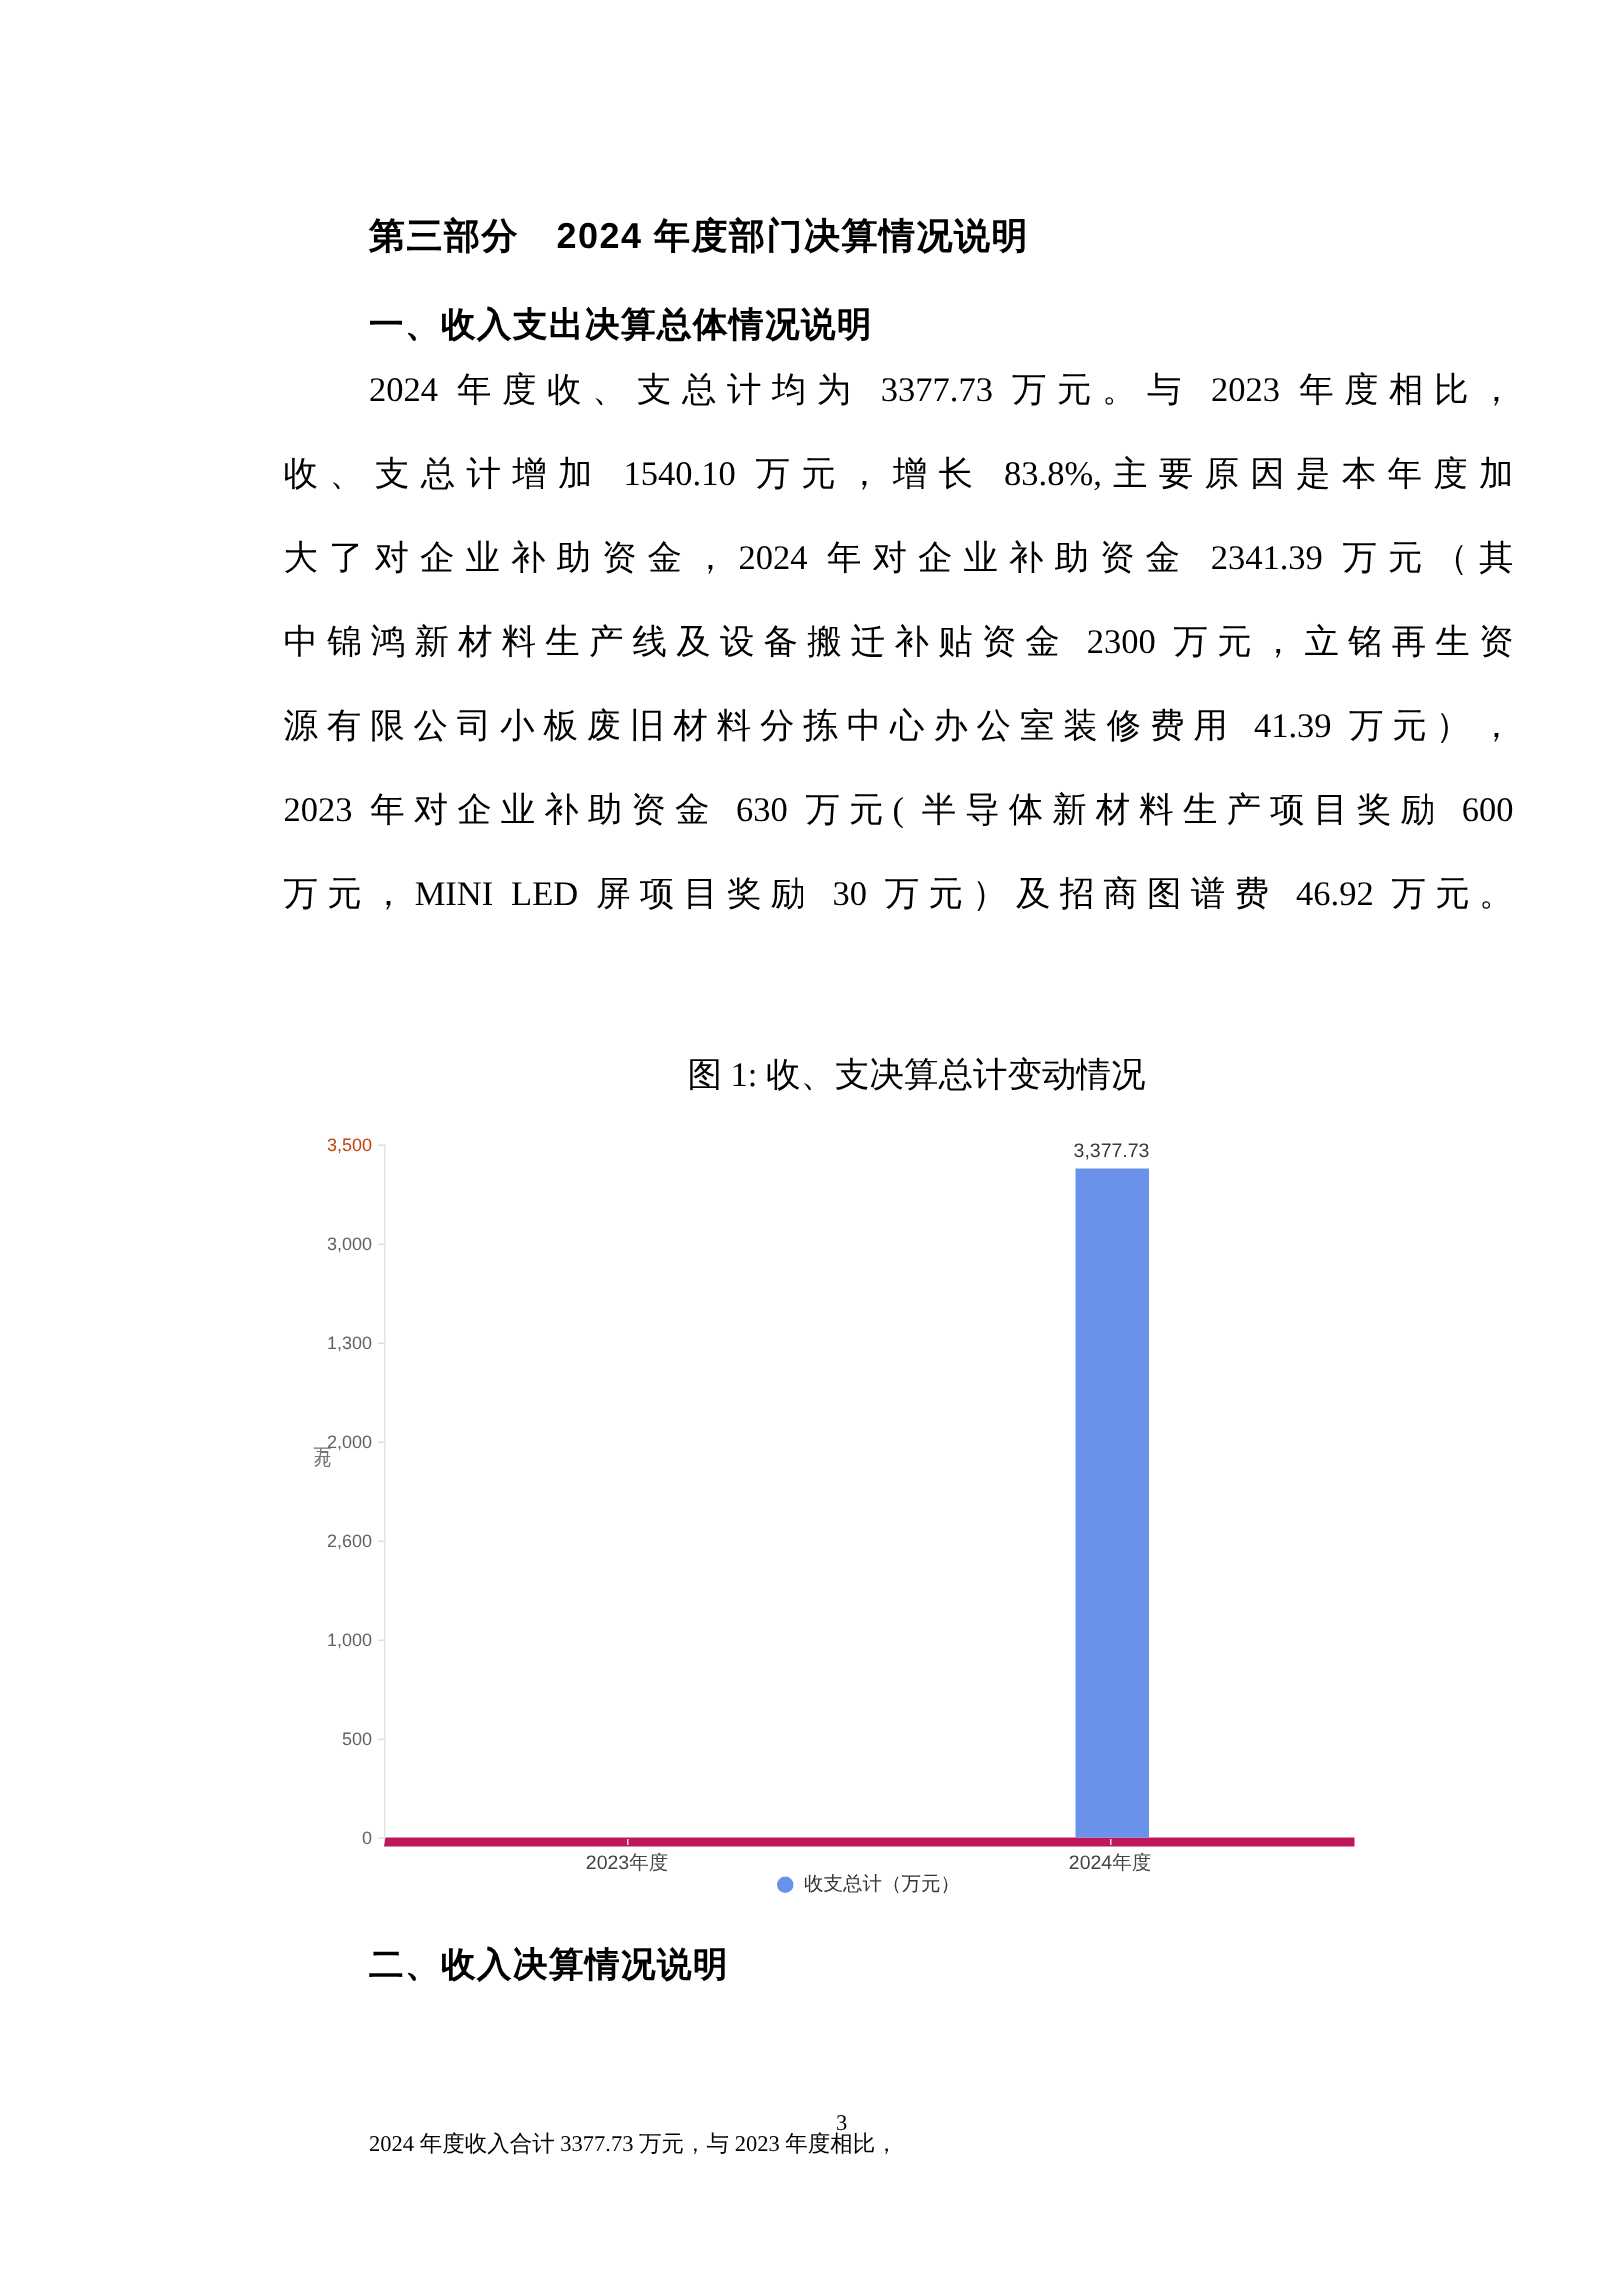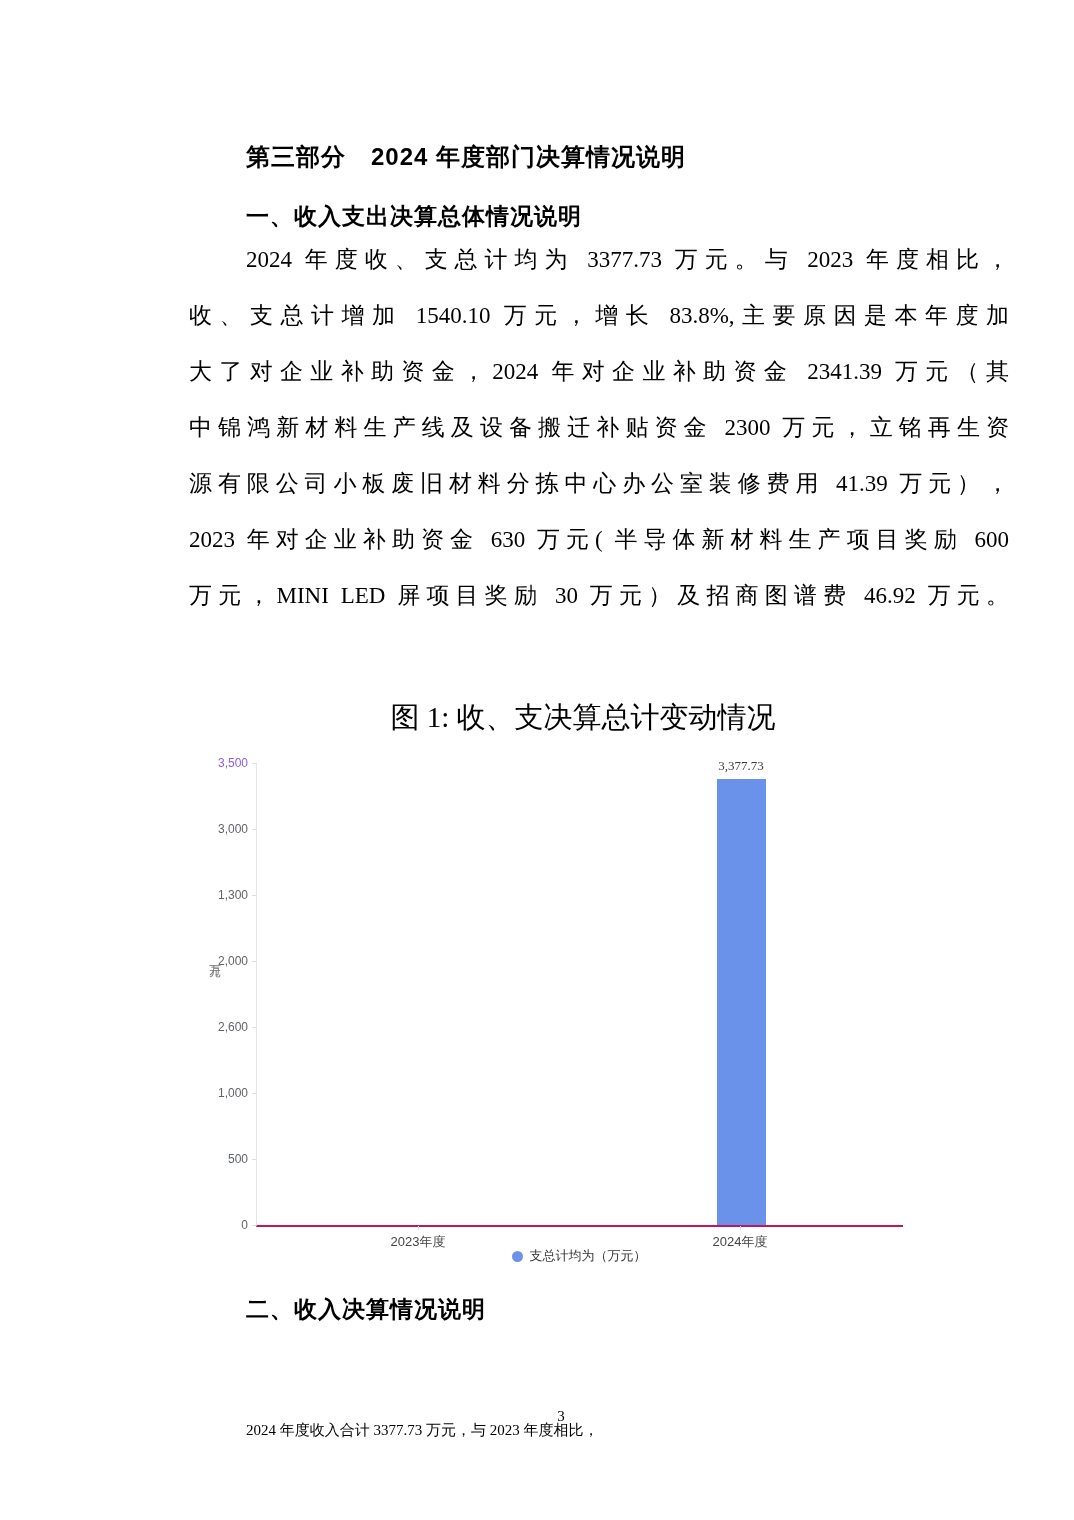--- a/index.html
+++ b/index.html
@@ -8,30 +8,30 @@
   .h1{position:absolute;left:222px;top:141px;font-family:"Liberation Sans","DejaVu Sans",sans-serif;
       font-weight:700;font-size:24px;letter-spacing:1px;white-space:nowrap;}
   .h2{position:absolute;font-family:"Liberation Sans","DejaVu Sans",sans-serif;
       font-weight:700;font-size:23px;letter-spacing:1px;white-space:nowrap;}
   .h2a{left:222px;top:201px;}
   .h2b{left:222px;top:1294px;}
   .para1{position:absolute;left:165px;top:232px;width:820px;}
   .pline{height:56px;line-height:56px;font-size:23px;text-align:justify;text-align-last:justify;
          white-space:normal;overflow:hidden;}
   .pline.indent{text-indent:57px;}
-  .fig-title{position:absolute;left:149px;top:700px;width:820px;text-align:center;
-             font-size:29px;line-height:34px;}
+  .fig-title{position:absolute;left:177px;top:700px;width:820px;text-align:center;
+             font-size:23px;line-height:34px;}
   .para2{position:absolute;left:222px;top:1410px;font-size:15px;line-height:40px;white-space:nowrap;}
   .pageno{position:absolute;left:0;top:1408px;width:100%;text-align:center;font-size:15px;}
 
   
   .chart{position:absolute;left:180px;top:750px;width:714px;height:520px;
          font-family:"Liberation Sans","DejaVu Sans",sans-serif;}
   .plot{position:absolute;left:52px;top:13px;width:646px;height:462px;
-        border-left:1px solid #e4e4e4;border-bottom:2px solid #be185d;box-sizing:content-box;font-family:Liberation Serif, serif;}
+        border-left:1px solid #e4e4e4;border-bottom:6px solid #be185d;box-sizing:content-box;}
   .yaxis-title{position:absolute;left:2px;top:205px;writing-mode:vertical-rl;
                font-size:12px;color:#757575;letter-spacing:2px;}
   .ytick{position:absolute;left:0;width:44px;text-align:right;font-size:12px;
          color:#5f6368;line-height:16px;}
   .ytick::after{content:"";position:absolute;right:-9px;top:50%;width:5px;height:1px;background:#e0e0e0;}
   .bar-slot{position:absolute;bottom:0;width:74px;display:flex;flex-direction:column;
             align-items:center;justify-content:flex-end;}
   .bar{width:49px;background:#6b92eb;}
   .bar-value{font-size:13px;color:#3b3b3b;margin-bottom:5px;white-space:nowrap;}
   .bar-value:empty{display:none;}
@@ -59,21 +59,21 @@
     <div class="pline">源有限公司小板废旧材料分拣中心办公室装修费用 41.39 万元），</div>
     <div class="pline">2023 年对企业补助资金 630 万元( 半导体新材料生产项目奖励 600</div>
     <div class="pline">万元，MINI LED 屏项目奖励 30 万元）及招商图谱费 46.92 万元。</div>
   </div>
 
   <div class="fig-title">图 1: 收、支决算总计变动情况</div>
 
   <div class="chart">
     <div class="yaxis-title">万元</div>
 
-    <span class="ytick" style="top: 5px; color: #8b5cf6;">3,500</span>
+    <span class="ytick" style="top: 5px; color: #c2410c;">3,500</span>
     <span class="ytick" style="top: 71px; color: rgb(95, 99, 104);">3,000</span>
     <span class="ytick" style="top: 137px; color: rgb(95, 99, 104);">1,300</span>
     <span class="ytick" style="top: 203px; color: rgb(95, 99, 104);">2,000</span>
     <span class="ytick" style="top: 269px; color: rgb(95, 99, 104);">2,600</span>
     <span class="ytick" style="top: 335px; color: rgb(95, 99, 104);">1,000</span>
     <span class="ytick" style="top: 401px; color: rgb(95, 99, 104);">500</span>
     <span class="ytick" style="top: 467px; color: rgb(95, 99, 104);">0</span>
 
     <div class="plot">
       <div class="bar-slot" style="left:125px">
@@ -86,21 +86,21 @@
       </div>
     </div>
 
     <div class="xtick" style="left:214px"></div>
     <div class="xtick" style="left:536px"></div>
     <div class="xlabel" style="left:134px">2023年度</div>
     <div class="xlabel" style="left:456px">2024年度</div>
 
     <div class="legend">
       <span class="legend-marker" style="background: rgb(107, 146, 235);"></span>
-      <span class="legend-text">支总计均为（万元）</span>
+      <span class="legend-text">收支总计（万元）</span>
     </div>
   </div>
 
   <div class="h2 h2b">二、收入决算情况说明</div>
 
   <div class="para2">2024 年度收入合计 3377.73 万元，与 2023 年度相比，</div>
 
   <div class="pageno">3</div>
 
 </div>

